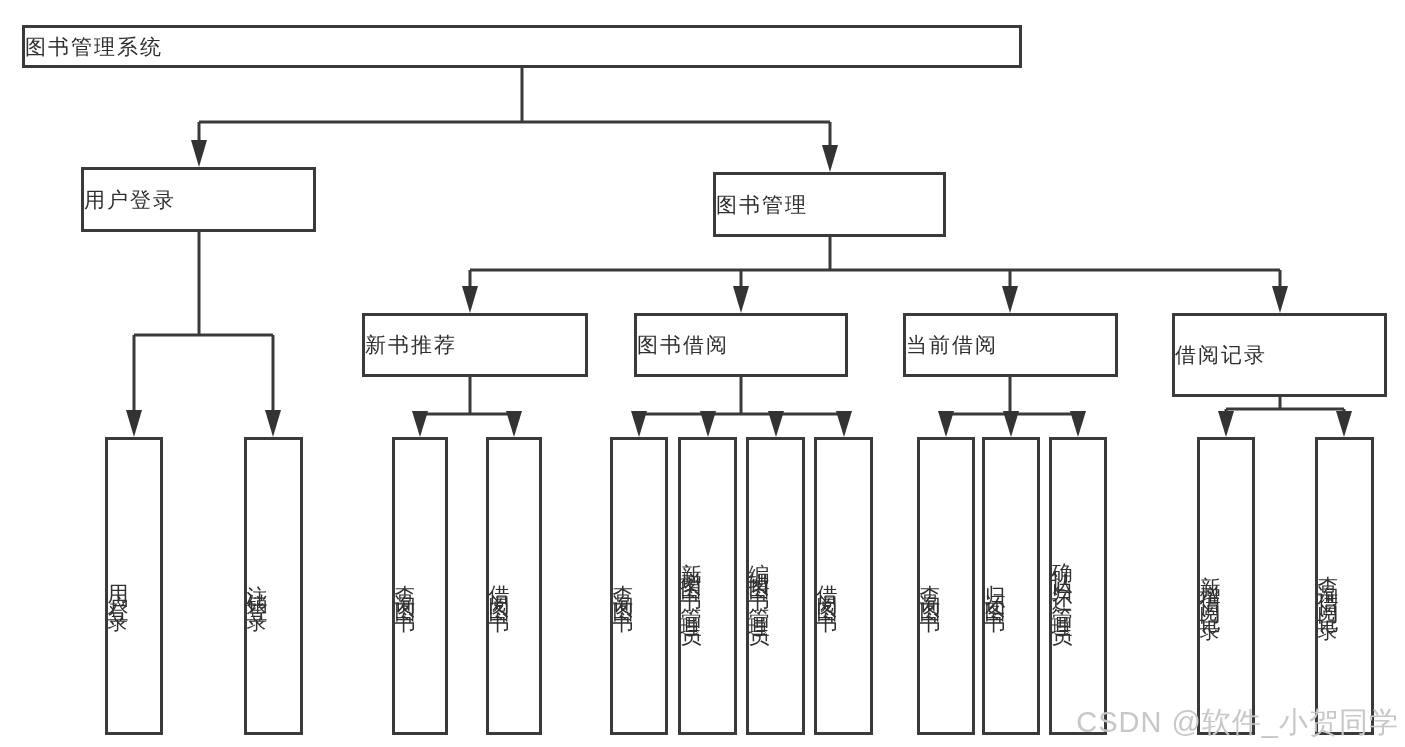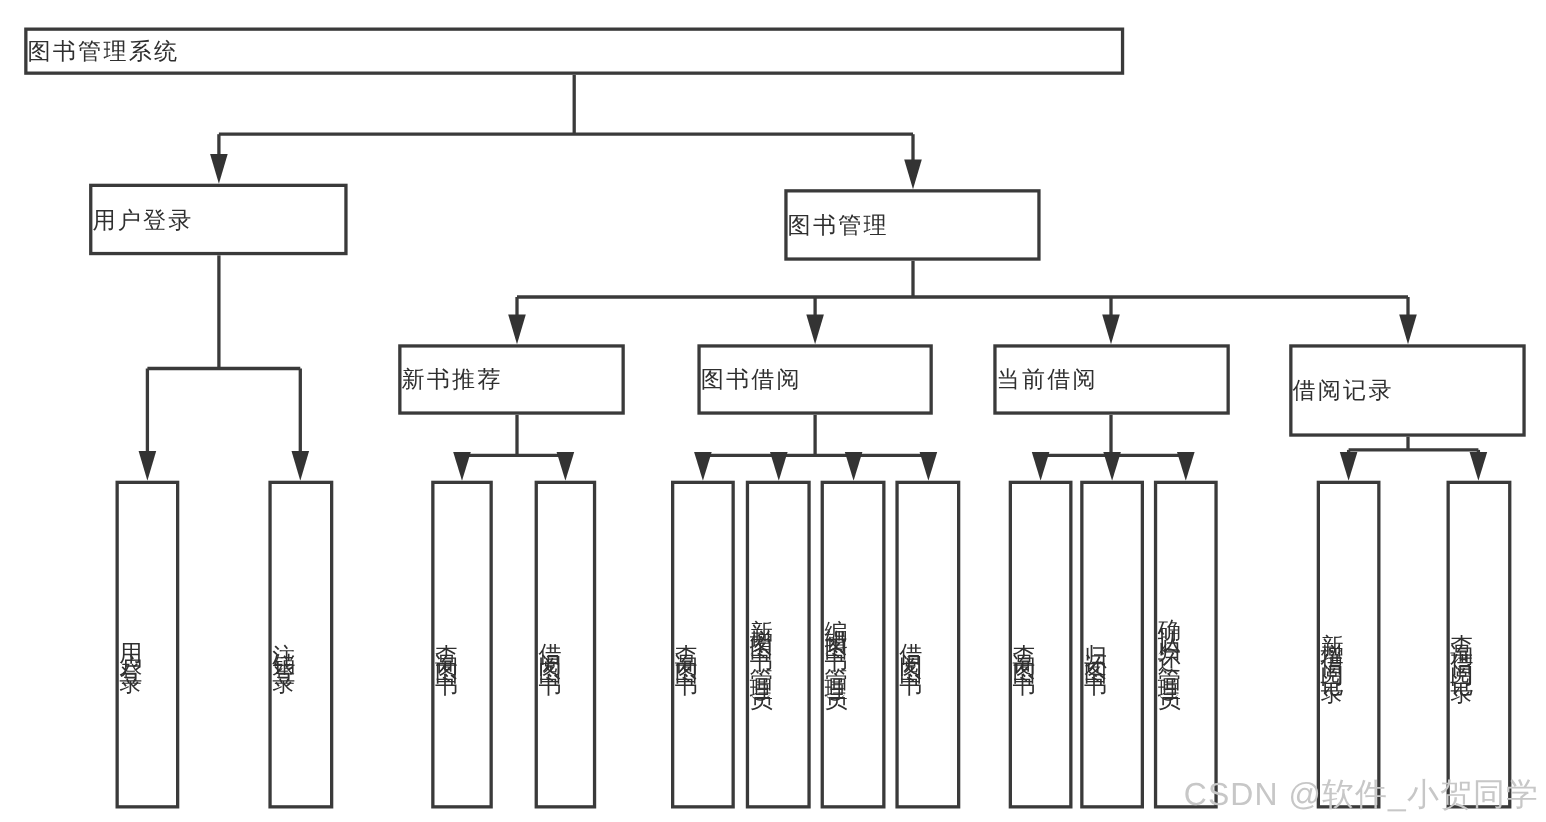--- a/index.html
+++ b/index.html
@@ -130,21 +130,21 @@
     <span>图书管理系统</span>
   </div>
 
   <div class="node h" style="left:81px;top:167px;width:235px;height:65px">
     <span>用户登录</span>
   </div>
   <div class="node h" style="left:713px;top:172px;width:233px;height:65px">
     <span>图书管理</span>
   </div>
 
-  <div class="node h" style="left:362px;top:313px;width:206px;height:64px">
+  <div class="node h" style="left:362px;top:313px;width:226px;height:64px">
     <span>新书推荐</span>
   </div>
   <div class="node h" style="left:903px;top:313px;width:215px;height:64px">
     <span>当前借阅</span>
   </div>
   <div class="node h" style="left:634px;top:313px;width:214px;height:64px">
     <span>图书借阅</span>
   </div>
   <div class="node h" style="left:1172px;top:313px;width:215px;height:84px">
     <span>借阅记录</span>

